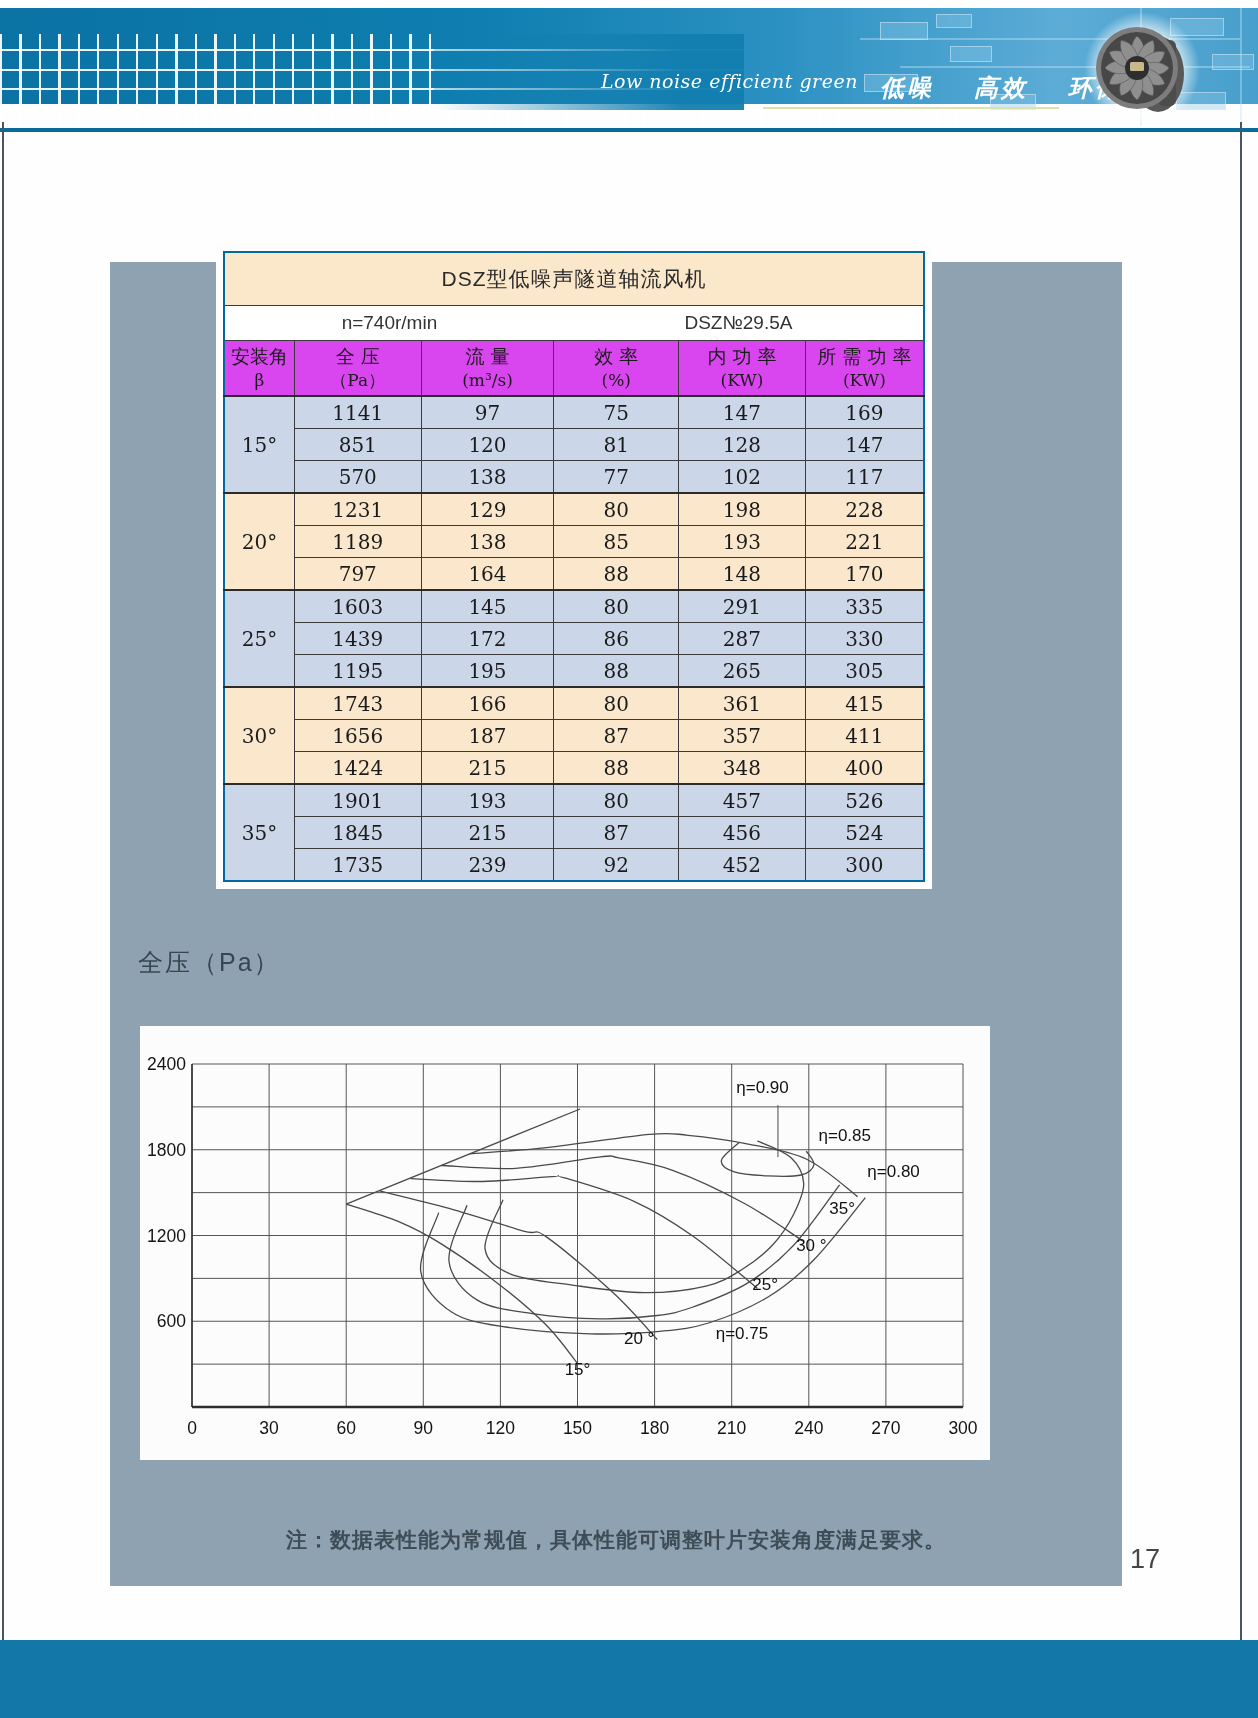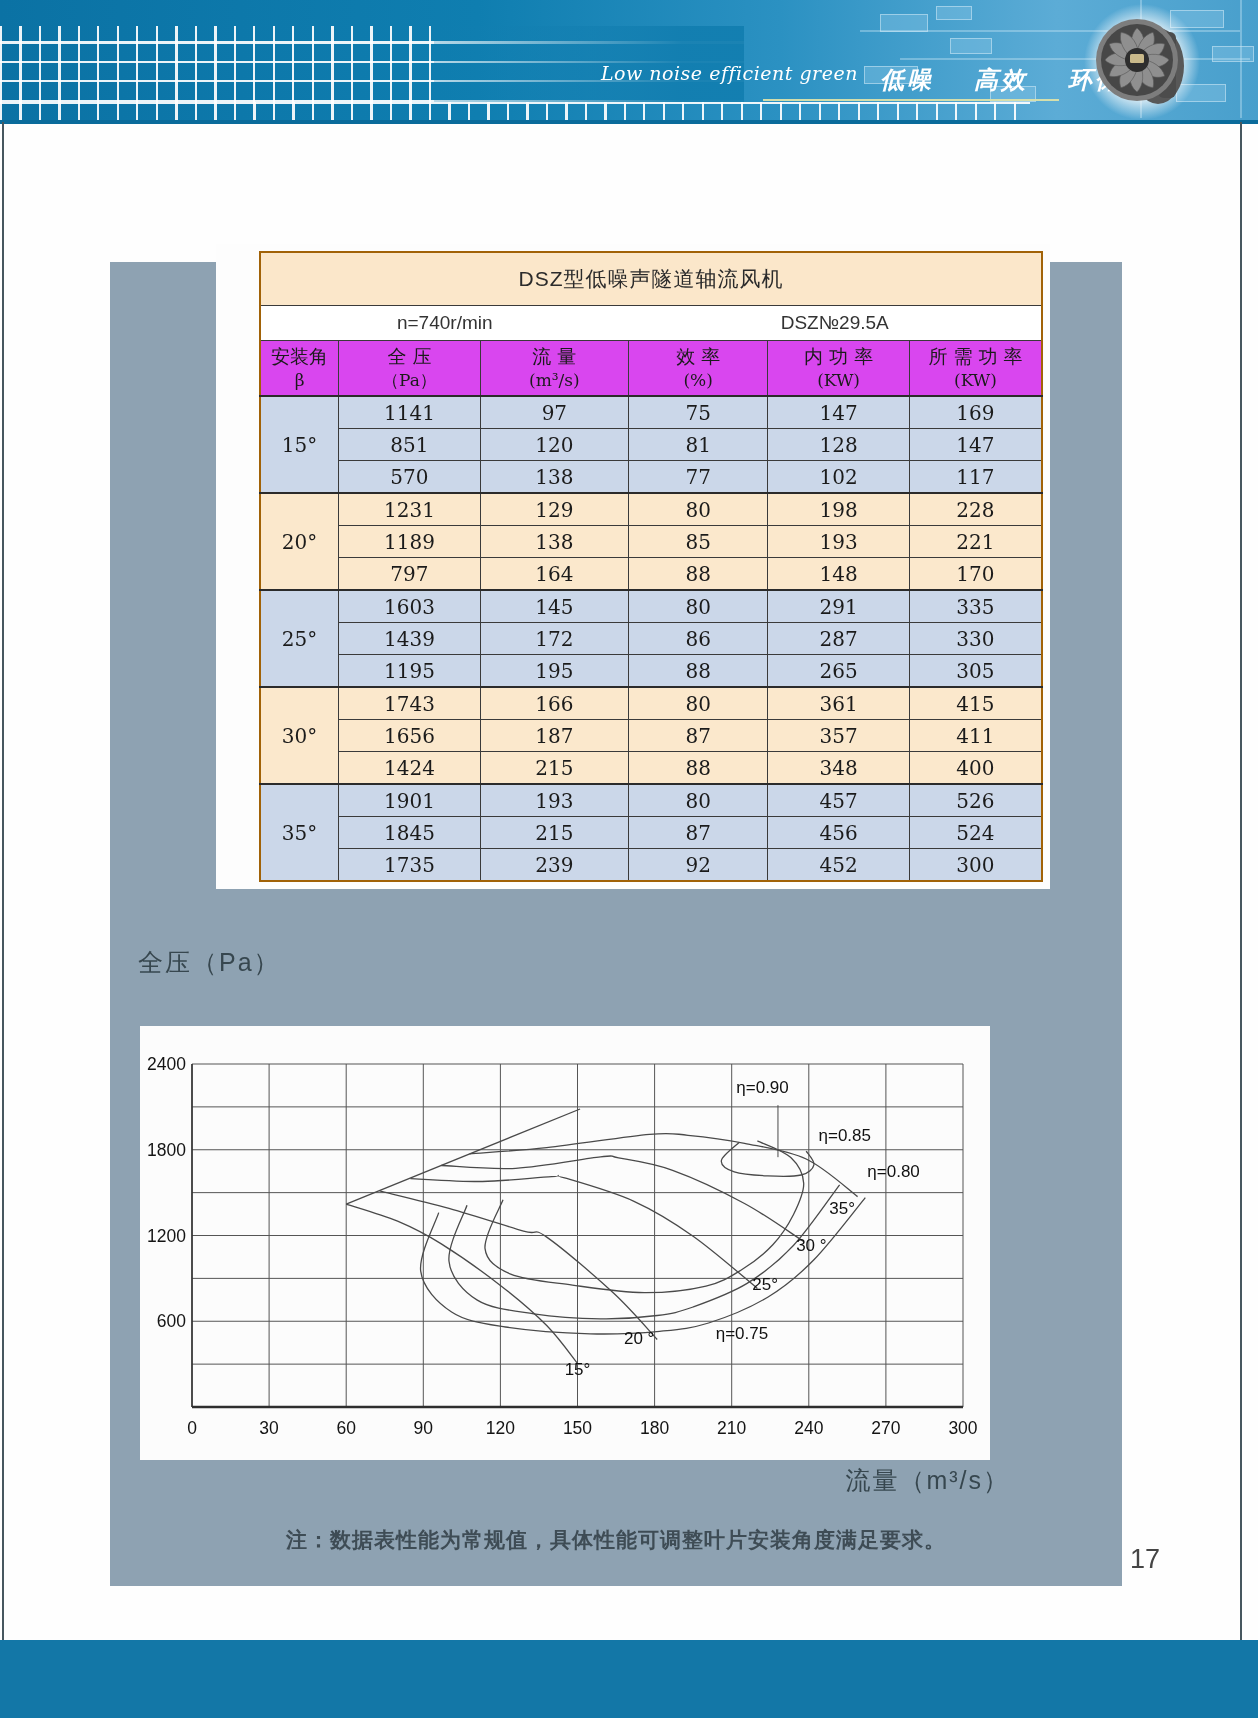--- a/index.html
+++ b/index.html
@@ -1,20 +1,20 @@
 <!DOCTYPE html>
 <html><head>
 <meta charset="utf-8">
 <style>
   html,body{margin:0;padding:0;background:#ffffff;}
   .page{position:relative;width:1258px;height:1718px;background:#FEFEFE;overflow:hidden;
         font-family:"Liberation Sans",sans-serif;}
 
   
-  .header{position:absolute;left:0;top:0;width:1258px;height:124px;
+  .header{position:absolute;left:0;top:8px;width:1258px;height:96px;
     background:linear-gradient(90deg,#0B72A4 0%,#0F7EB0 38%,#2B91C2 62%,#5CACD6 84%,#489FCC 100%);}
   .grid-block{position:absolute;left:0;top:26px;width:434px;height:76px;
     background:
       repeating-linear-gradient(90deg,rgba(255,255,255,.92) 0 2px,transparent 2px 19.5px),
       repeating-linear-gradient(0deg,rgba(255,255,255,.92) 0 2px,transparent 2px 19.5px);}
   .hlines{position:absolute;left:434px;top:26px;width:310px;height:76px;
     background:
       linear-gradient(90deg,rgba(18,126,176,0) 0%,rgba(18,126,176,.95) 80%),
       repeating-linear-gradient(0deg,rgba(255,255,255,.7) 0 2px,transparent 2px 19.5px);}
   .grid-strip{position:absolute;left:0;top:102px;width:1030px;height:16px;
@@ -35,22 +35,22 @@
   .side-line{position:absolute;top:122px;width:2px;height:1518px;background:#47575F;}
   .side-line.left{left:2px;} .side-line.right{left:1240px;}
   .footer{position:absolute;left:0;top:1640px;width:1258px;height:78px;background:#1377A7;}
   .page-num{position:absolute;left:1130px;top:1544px;font-size:27px;color:#454545;text-align:center;}
 
   
   .panel{position:absolute;left:110px;top:262px;width:1012px;height:1324px;background:#8EA2B2;}
 
   
   .table-block{position:absolute;left:216px;top:244px;background:#FDFDFD;padding:7px;}
-  .perf-table{border-collapse:collapse;border:2px solid #a16207;table-layout:fixed;width:784px;
-    font-family:"DejaVu Serif","Liberation Serif",serif;color:#1b1b1b;margin-left:36px;}
+  .perf-table{border-collapse:collapse;border:2px solid #0369a1;table-layout:fixed;width:702px;
+    font-family:"DejaVu Serif","Liberation Serif",serif;color:#1b1b1b;}
   .perf-table td{border:1px solid #3a3a3a;text-align:center;padding:0;}
   .title-cell{height:52px;background:#FBE7CA;font-family:"Liberation Sans",sans-serif;
     font-size:21px;color:#2b2b2b;letter-spacing:1px;}
   .subtitle-row td{height:34px;background:#fff;font-family:"Liberation Sans",sans-serif;font-size:19px;color:#333;}
   .subtitle-row td:first-child{border-right:none;}
   .subtitle-row td:last-child{border-left:none;}
   .colhead td{height:54px;background:#d946ef;font-size:19px;line-height:1.35;}
   .colhead .unit{font-size:17px;}
   .perf-table tbody td{height:31px;font-size:20px;}
   .row-blue td{background:#CBD7E9;}
@@ -363,19 +363,18 @@
           <text x="753.6099999999999" y="150.61833333333334">η=0.80</text>
           <text x="702.2099999999999" y="188.34833333333333">35°</text>
           <text x="671.37" y="224.935">30 °</text>
           <text x="625.11" y="264.09416666666664">25°</text>
           <text x="601.98" y="312.68583333333333">η=0.75</text>
           <text x="499.17999999999995" y="318.40250000000003">20 °</text>
           <text x="437.5" y="349.2725">15°</text>
         </g>
       </svg>
   </div>
-  <div class="flow-label">流量（m³/s）</div>
 
   <div class="note">注：数据表性能为常规值，具体性能可调整叶片安装角度满足要求。</div>
   <div class="page-num">17</div>
 
   <div class="footer"></div>
 </div>
 
 </body></html>

